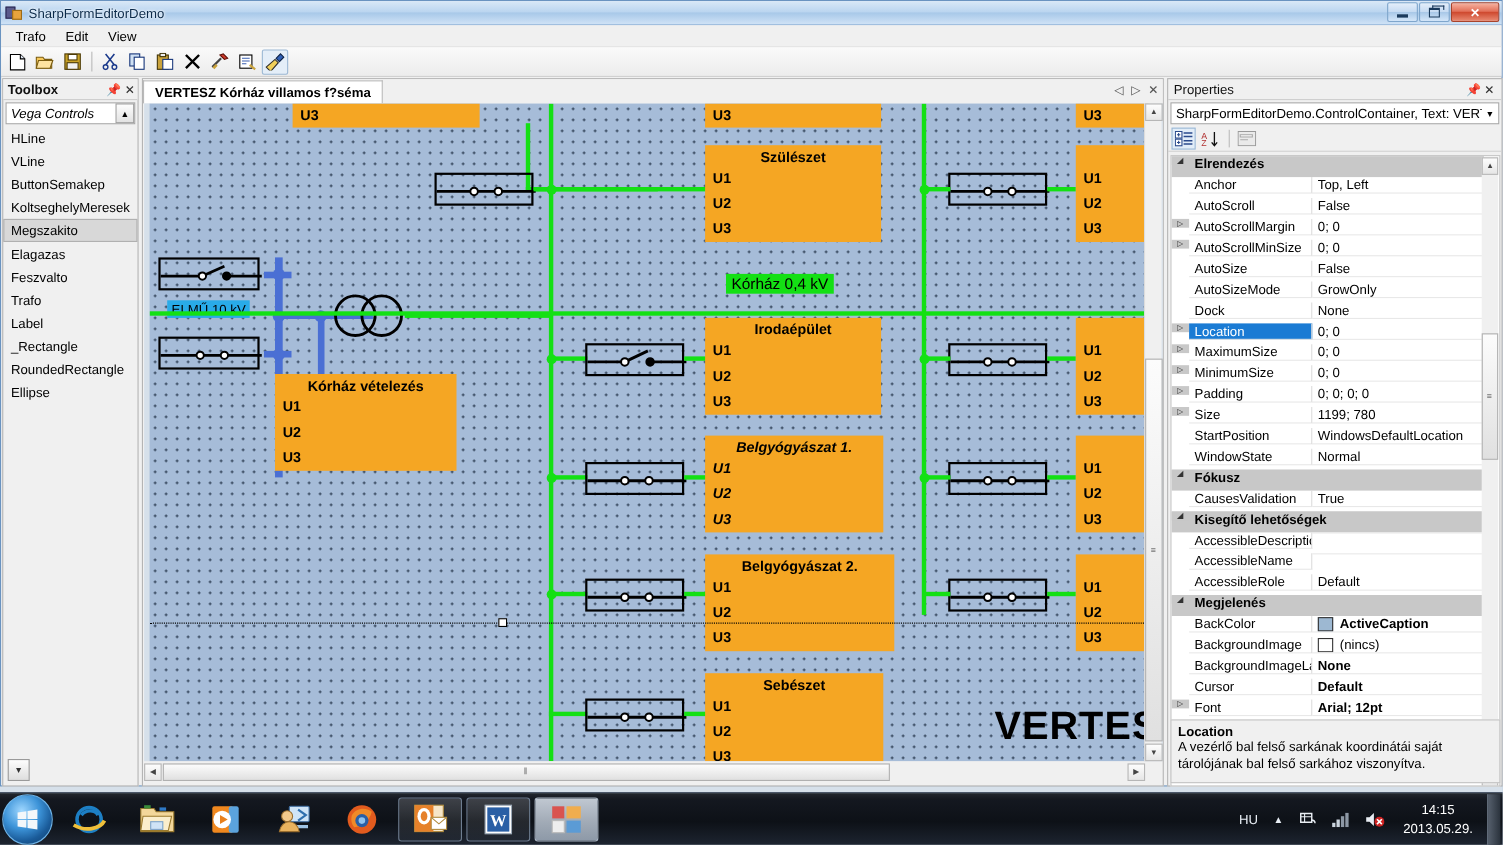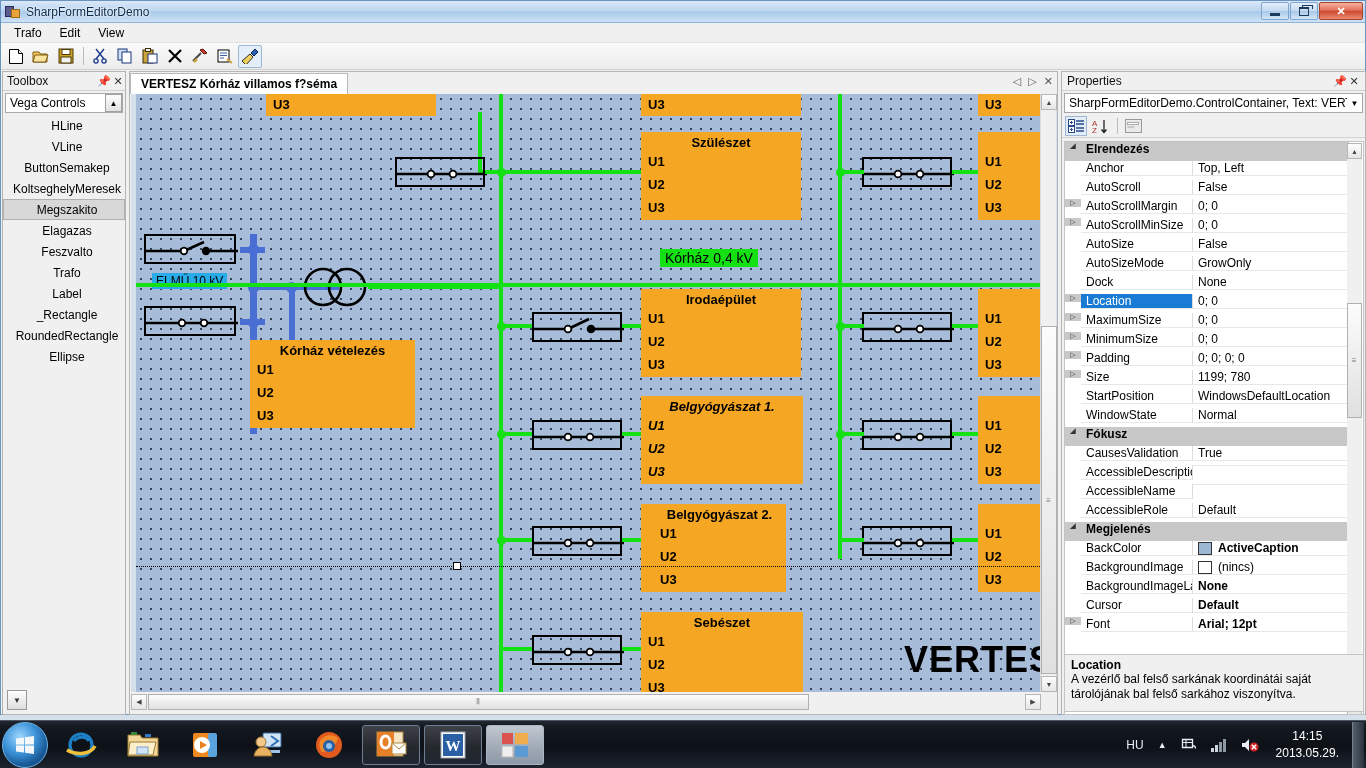--- a/index.html
+++ b/index.html
@@ -93,43 +93,42 @@
     position: absolute; left: 1px; top: 70px;
     width: 124px; height: 644px;
     background: #f0f0f0;
     border: 1px solid #b4b4b4;
   }
   #toolbox-header {
     height: 19px; display: flex; align-items: center;
     border-bottom: 1px solid #cfcfcf;
     background: #f0f0f0; padding-left: 4px;
   }
-  #toolbox-header .tb-title { font-size: 12px; color: #111; flex: 1; }
+  #toolbox-header .tb-title { font-size: 12px; color: #111; flex: 1; font-weight: bold; }
   .panel-icon {
     width: 14px; height: 14px; display: flex; align-items: center; justify-content: center;
     font-size: 11px; color: #333;
   }
   #toolbox-group {
     height: 20px; margin: 2px 2px 0 2px;
     display: flex; align-items: center;
     background: #fff; border: 1px solid #a8a8a8;
-    padding-left: 4px; font-size: 12px;
+    padding-left: 4px; font-size: 12px; font-style: italic;
   }
   #toolbox-group .grp-label { flex: 1; }
   #toolbox-group .grp-scroll {
     width: 17px; height: 18px; border: 1px solid #a0a0a0;
     background: linear-gradient(to bottom,#fdfdfd,#e2e2e2);
     display:flex; align-items:center; justify-content:center; font-size:8px;
   }
   #toolbox-list { margin-top: 2px; }
   .toolbox-item {
     height: 21px; display: flex; align-items: center;
     padding-left: 6px; font-size: 12px; color: #000;
     border: 1px solid transparent;
-    justify-content: center;
   }
   .toolbox-item.selected {
     background: #d8d8d8; border-color: #b0b0b0;
   }
   #toolbox-scrolldown {
     position: absolute; left: 4px; bottom: 4px;
     width: 20px; height: 20px;
     border: 1px solid #9a9a9a;
     background: linear-gradient(to bottom,#fdfdfd,#dedede);
     display: flex; align-items: center; justify-content: center;
@@ -707,21 +706,21 @@
           <div class="phase">U3</div>
         </div>
 
         <div class="box" style="left:505px; top:302px; width:162px; height:88px;font-style:italic;">
           <div class="box-title">Belgyógyászat 1.</div>
           <div class="phase">U1</div>
           <div class="phase">U2</div>
           <div class="phase">U3</div>
         </div>
 
-        <div class="box" style="left:505px; top:410px; width:145px; height:88px;padding-left:12px;">
+        <div class="box" style="left:505px; top:410px; width:172px; height:88px;">
           <div class="box-title">Belgyógyászat 2.</div>
           <div class="phase">U1</div>
           <div class="phase">U2</div>
           <div class="phase">U3</div>
         </div>
 
         <div class="box" style="left:505px; top:518px; width:162px; height:88px;">
           <div class="box-title">Sebészet</div>
           <div class="phase">U1</div>
           <div class="phase">U2</div>
@@ -894,20 +893,24 @@
           </div>
           <div class="prow cat">
             <div class="gutter">◢</div>
             <div class="pname">Fókusz</div>
           </div>
           <div class="prow">
             <div class="gutter"></div>
             <div class="pname">CausesValidation</div>
             <div class="pval">True</div>
           </div>
+          <div class="prow cat">
+            <div class="gutter">◢</div>
+            <div class="pname">Kisegítő lehetőségek</div>
+          </div>
           <div class="prow">
             <div class="gutter"></div>
             <div class="pname">AccessibleDescriptio</div>
             <div class="pval"></div>
           </div>
           <div class="prow">
             <div class="gutter"></div>
             <div class="pname">AccessibleName</div>
             <div class="pval"></div>
           </div>

